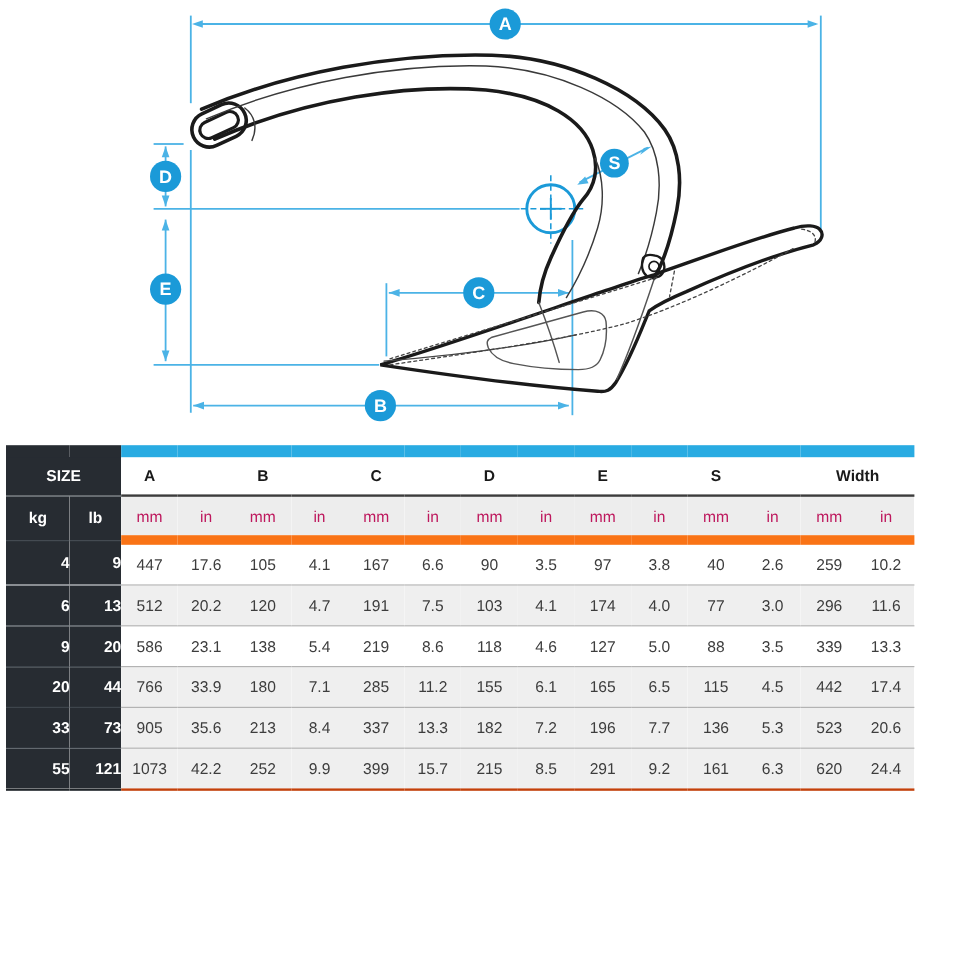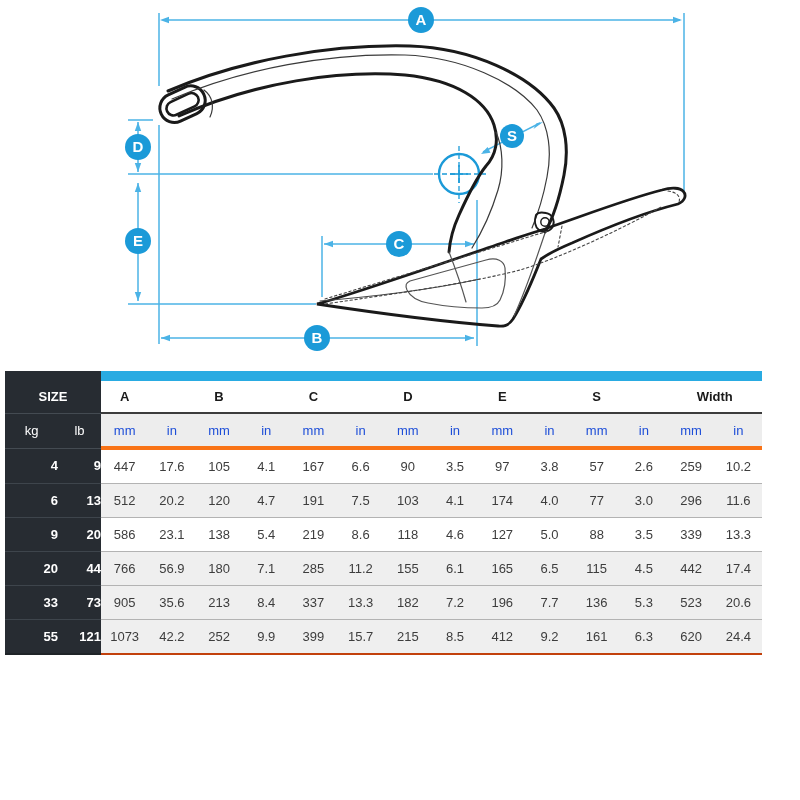--- a/index.html
+++ b/index.html
@@ -16,23 +16,23 @@
   table.spec th,table.spec td{padding:0;margin:0;overflow:hidden;white-space:nowrap;}
   
   .dark{background:#272c32;color:#fff;font-weight:bold;font-size:13px;}
   th.dark-val{ text-align:right;padding-right:7px;}
   
   tr.letters th{height:31px;font-size:13px;font-weight:bold;color:#1a1a1a;
                 text-align:center;background:#fff;border-bottom:2px solid #3c3c3c;
                 border-top:10px solid #29abe2;}
   tr.letters th.size-head{background:#272c32;color:#fff;border-top:10px solid #272c32;
                 border-bottom:1px solid #444b52;text-align:center;}
-  tr.units th{height:32px;font-size:13px;font-weight:normal;color:#1d4ed8;
-              text-align:center;background:#ededed;border-bottom:4px solid #f97316;}
-  tr.units th.dark{border-bottom:1px solid #444b52;font-weight:normal;color:#fff;background:#272c32;}
+  tr.units th{height:32px;font-size:13px;font-weight:normal;color:#be185d;
+              text-align:center;background:#ededed;border-bottom:8px solid #f97316;}
+  tr.units th.dark{border-bottom:1px solid #444b52;font-weight:bold;color:#fff;background:#272c32;}
   
   tbody td{height:33px;font-size:13px;color:#3d3d3d;text-align:center;background:#fff;
            border-bottom:1px solid #b3b3b3;}
   tbody tr.alt td{background:#efefef;}
   tbody th.dark-val{border-bottom:1px solid #3e454c;height:33px;}
   tbody tr:last-child td{border-bottom:2px solid #c2410c;}
   tbody tr:last-child th.dark-val{border-bottom:2px solid #45341e00;border-bottom:2px solid #1f2428;}
 </style>
 </head>
 <body>
@@ -219,21 +219,21 @@
             <td>447</td>
             <td>17.6</td>
             <td>105</td>
             <td>4.1</td>
             <td>167</td>
             <td>6.6</td>
             <td>90</td>
             <td>3.5</td>
             <td>97</td>
             <td>3.8</td>
-            <td>57</td>
+            <td>40</td>
             <td>2.6</td>
             <td>259</td>
             <td>10.2</td>
           </tr>
           <tr class="alt">
             <th class="dark dark-val">6</th>
             <th class="dark dark-val">13</th>
             <td>512</td>
             <td>20.2</td>
             <td>120</td>
@@ -264,21 +264,21 @@
             <td>5.0</td>
             <td>88</td>
             <td>3.5</td>
             <td>339</td>
             <td>13.3</td>
           </tr>
           <tr class="alt">
             <th class="dark dark-val">20</th>
             <th class="dark dark-val">44</th>
             <td>766</td>
-            <td>56.9</td>
+            <td>33.9</td>
             <td>180</td>
             <td>7.1</td>
             <td>285</td>
             <td>11.2</td>
             <td>155</td>
             <td>6.1</td>
             <td>165</td>
             <td>6.5</td>
             <td>115</td>
             <td>4.5</td>
@@ -307,21 +307,21 @@
             <th class="dark dark-val">55</th>
             <th class="dark dark-val">121</th>
             <td>1073</td>
             <td>42.2</td>
             <td>252</td>
             <td>9.9</td>
             <td>399</td>
             <td>15.7</td>
             <td>215</td>
             <td>8.5</td>
-            <td>412</td>
+            <td>291</td>
             <td>9.2</td>
             <td>161</td>
             <td>6.3</td>
             <td>620</td>
             <td>24.4</td>
           </tr>
         </tbody>
     </table>
   </div>
 

